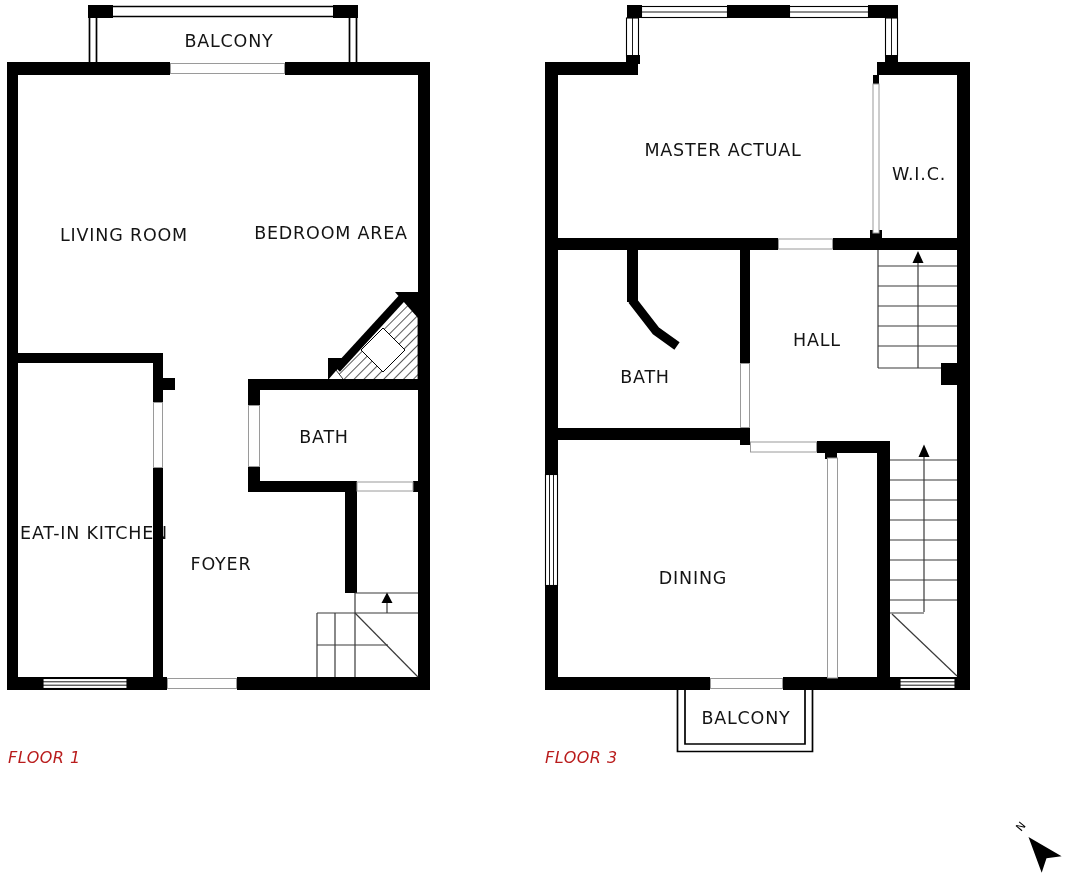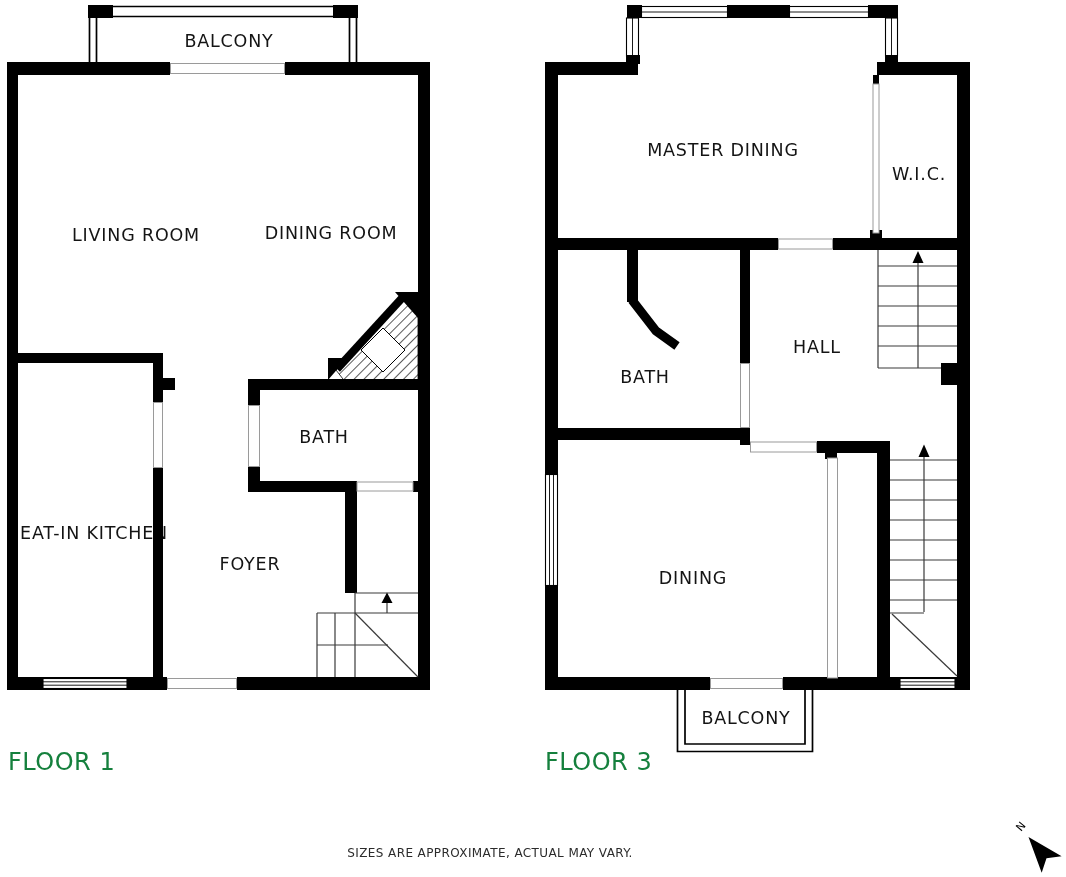--- a/index.html
+++ b/index.html
@@ -1,47 +1,47 @@
 <!DOCTYPE html>
 <html><head>
 <meta charset="utf-8">
 <style>
   html,body{margin:0;padding:0;background:#fff;}
   #stage{position:relative;width:1066px;height:877px;background:#ffffff;overflow:hidden;
          font-family:"DejaVu Sans","Liberation Sans",sans-serif;color:#111;}
   .room-label{position:absolute;transform:translate(-50%,-50%);font-size:17.5px;
               letter-spacing:0.8px;color:#141414;white-space:nowrap;z-index:1;}
-  .floor-title{position:absolute;font-size:24px;letter-spacing:0.5px;color:#15803d;z-index:3;}
+  .floor-title{position:absolute;font-size:16px;letter-spacing:0.5px;color:#b91c1c;z-index:3;font-style:italic;}
   .disclaimer{position:absolute;transform:translateX(-50%);font-size:12px;
               letter-spacing:0.4px;color:#2b2b2b;z-index:3;}
   svg.plan{position:absolute;z-index:2;}
   .wall{fill:#000;}
   .thin{stroke:#3a3a3a;stroke-width:1.2;fill:none;}
   .rail{stroke:#000;stroke-width:1.7;fill:none;}
   .threshold{fill:#ffffff;stroke:#9a9a9a;stroke-width:1;}
   .win{fill:#ffffff;stroke:#000;stroke-width:1.1;}
   .winline{stroke:#000;stroke-width:0.9;}
   .arrow{fill:#000;}
 </style>
 </head>
 <body>
 
 <div id="stage">
 
   <div class="room-label" style="left:229px;top:41px">BALCONY</div>
-  <div class="room-label" style="left:136px;top:235px">LIVING ROOM</div>
-  <div class="room-label" style="left:331px;top:233px">DINING ROOM</div>
+  <div class="room-label" style="left:124px;top:235px">LIVING ROOM</div>
+  <div class="room-label" style="left:331px;top:233px">BEDROOM AREA</div>
   <div class="room-label" style="left:324px;top:437px">BATH</div>
   <div class="room-label" style="left:94px;top:533px">EAT-IN KITCHEN</div>
-  <div class="room-label" style="left:250px;top:564px">FOYER</div>
-
-  <div class="room-label" style="left:723px;top:150px">MASTER DINING</div>
+  <div class="room-label" style="left:221px;top:564px">FOYER</div>
+
+  <div class="room-label" style="left:723px;top:150px">MASTER ACTUAL</div>
   <div class="room-label" style="left:919px;top:174px">W.I.C.</div>
   <div class="room-label" style="left:645px;top:377px">BATH</div>
-  <div class="room-label" style="left:817px;top:347px">HALL</div>
+  <div class="room-label" style="left:817px;top:340px">HALL</div>
   <div class="room-label" style="left:693px;top:578px">DINING</div>
   <div class="room-label" style="left:746px;top:718px">BALCONY</div>
 
   <svg class="plan" style="left:0;top:0" width="440" height="770" viewBox="0 0 440 770">
     <defs>
       <pattern id="hatch45" patternUnits="userSpaceOnUse" width="7" height="7" patternTransform="rotate(45)">
         <rect width="7" height="7" fill="none"></rect>
         <line x1="0" y1="0" x2="0" y2="7" stroke="#000" stroke-width="1.3"></line>
       </pattern>
     </defs>
@@ -202,21 +202,20 @@
     </g>
 
     <g>
       <path class="rail" d="M137.5,690 V751.5 H272.5 V690"></path>
       <path class="rail" d="M145,690 V744 H265 V690"></path>
     </g>
   </svg>
 
   <div class="floor-title" style="left:8px;top:748px">FLOOR 1</div>
   <div class="floor-title" style="left:545px;top:748px">FLOOR 3</div>
-  <div class="disclaimer" style="left:490px;top:846px">SIZES ARE APPROXIMATE, ACTUAL MAY VARY.</div>
 
   <svg class="plan" style="left:1002px;top:802px" width="64px" height="75px" viewBox="0 0 64 75">
     <text x="19" y="30" font-size="11" fill="#000" transform="rotate(-50 19 30)">N</text>
     <g transform="translate(40,51) rotate(-40)">
       <polygon class="arrow" points="0,-21 13,15 0,7 -13,15"></polygon>
     </g>
   </svg>
 
 </div>
 

